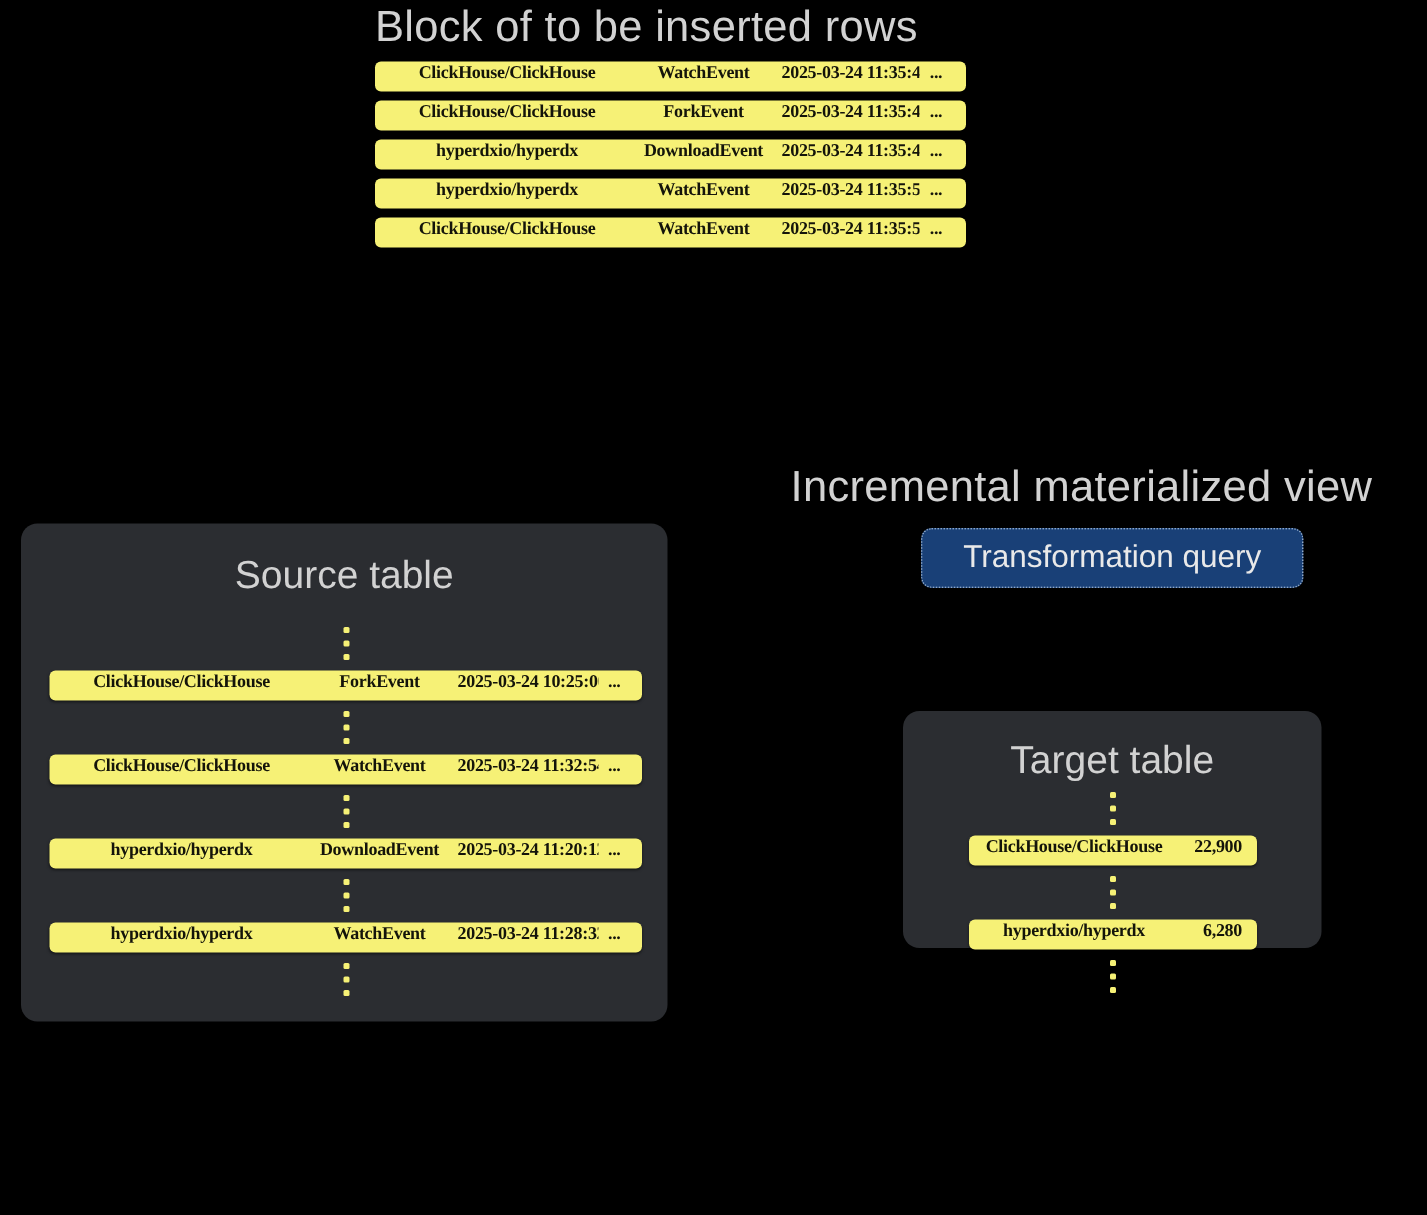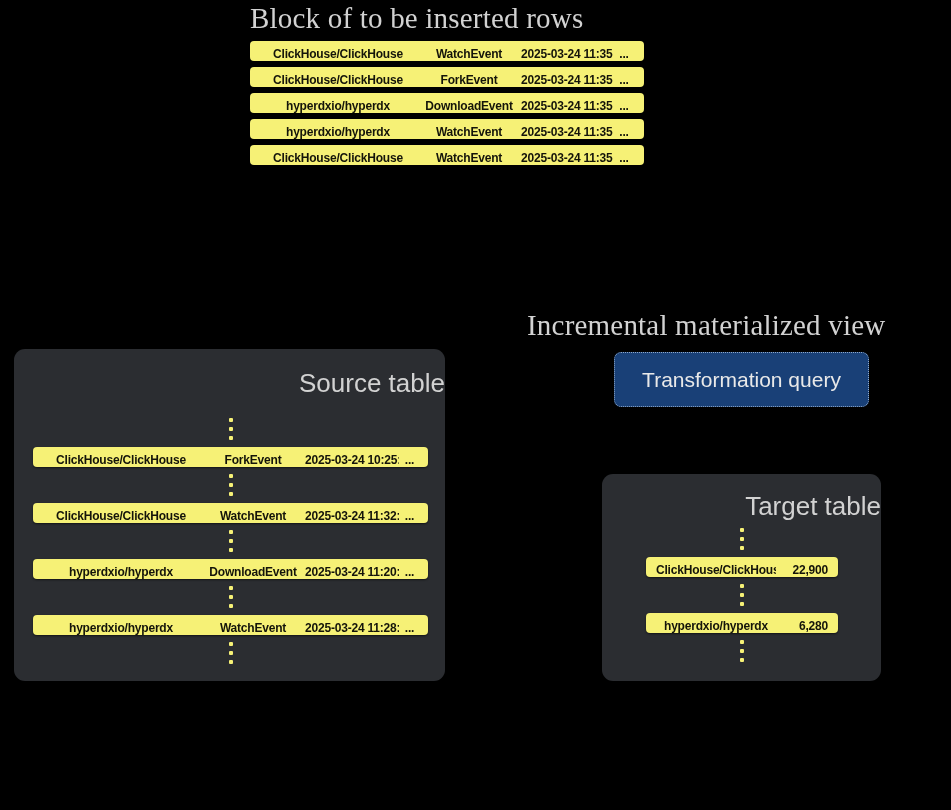--- a/index.html
+++ b/index.html
@@ -18,41 +18,40 @@
 
   
   .heading {
     position: absolute;
     color: #d2d2d2;
     font-size: 29px;
     font-weight: 300;
     letter-spacing: 0.2px;
     white-space: nowrap;
     line-height: 1;
-    font-family: Liberation Serif, serif;
   }
   .panel-title {
     color: #d2d2d2;
     font-size: 26px;
     font-weight: 300;
-    text-align: right;
+    text-align: center;
     line-height: 1;
     white-space: nowrap;
   }
 
   
   .row-pill {
     background: #f6f176;
     color: #14140a;
     border-radius: 4px;
-    font-family: Liberation Sans, sans-serif;
+    font-family: Liberation Serif, serif;
     font-size: 12px;
     font-weight: 700;
     display: flex;
-    align-items: flex-end;
+    align-items: flex-start;
     box-sizing: border-box;
     letter-spacing: -0.2px;
     box-shadow: 0 1px 2px rgba(0,0,0,0.55);
     overflow: hidden;
   }
   .row-pill .cell {
     white-space: nowrap;
     overflow: hidden;
   }
 
@@ -214,25 +213,25 @@
 
   <div class="dots" style="margin-top:7px;">
       <i></i>
       <i></i>
       <i></i>
     </div>
 </div>
 
 <div class="heading" style="left:527px; top:311px;">Incremental materialized view</div>
 
-<div class="query-box" style="left:614px; top:352px; width:255px; height:55px;">
+<div class="query-box" style="left:614px; top:352px; width:255px; height:40px;">
   <span>Transformation query</span>
 </div>
 
-<div class="panel" style="left:602px; top:474px; width:279px; height:207px;">
+<div class="panel" style="left:602px; top:474px; width:279px; height:158px;">
   <div class="panel-title" style="margin-top:19px;">Target table</div>
 </div>
 
 <div class="abs" style="left:646px; top:528px; width:192px;">
 
   <div class="dots">
       <i></i>
       <i></i>
       <i></i>
     </div>

